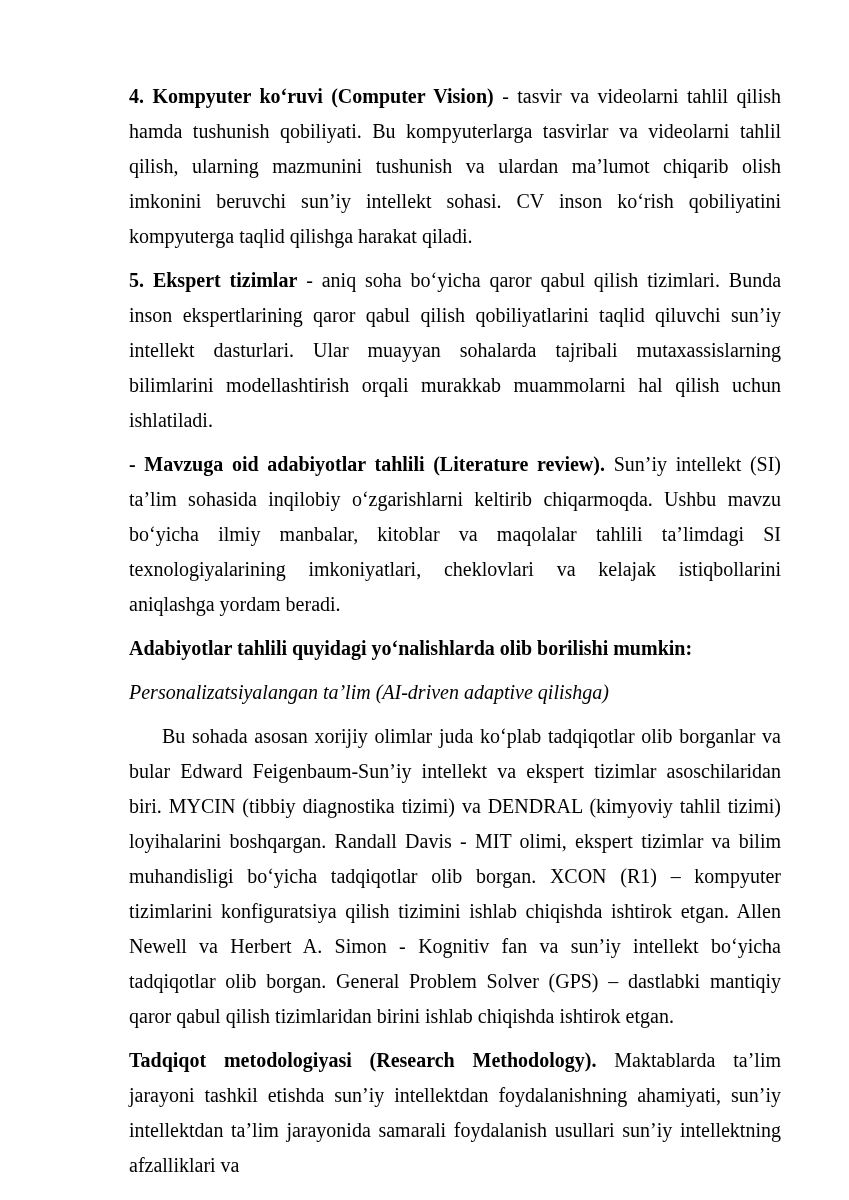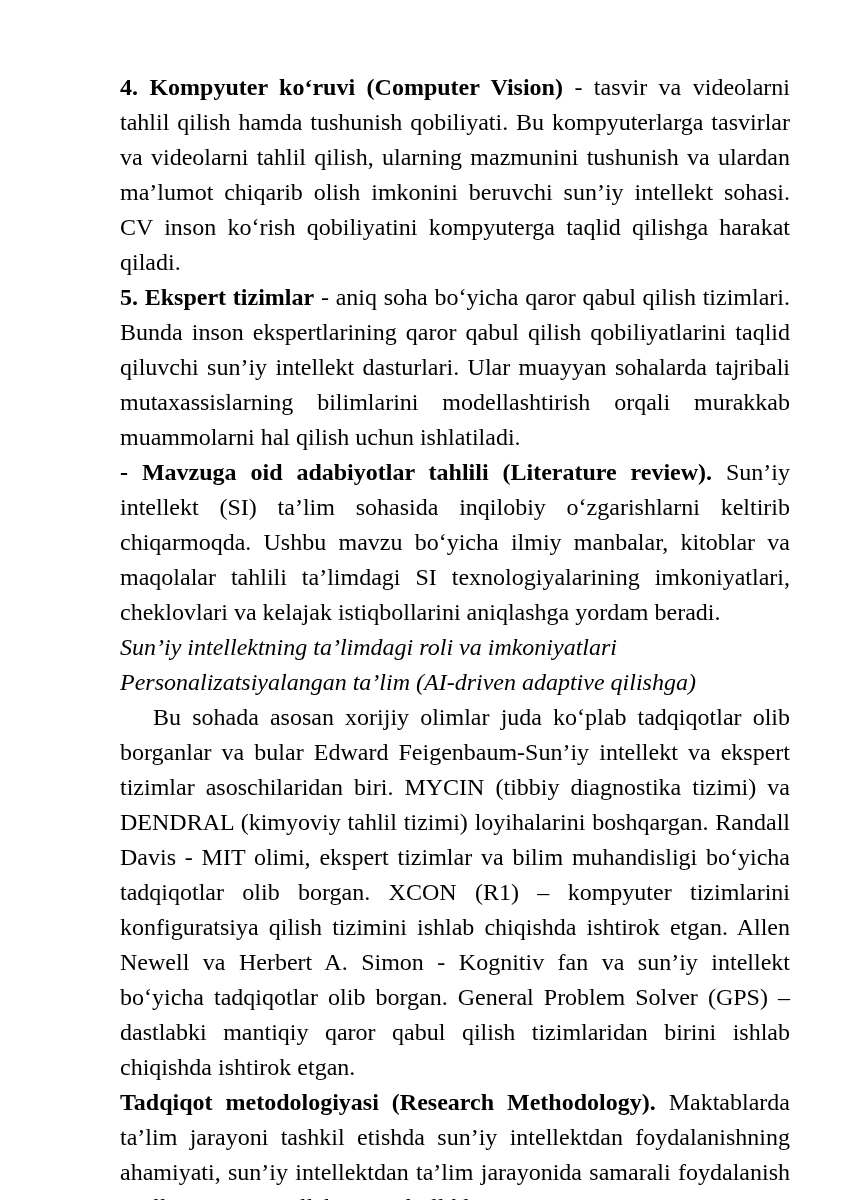--- a/index.html
+++ b/index.html
@@ -15,38 +15,38 @@
   .page {
     box-sizing: border-box;
     width: 849px;
     height: 1200px;
     background: #ffffff;
     padding: 70px 59px 0 120px;
     color: #000000;
     font-family: "Liberation Serif", "DejaVu Serif", serif;
   }
   .para {
-    margin: 0;
-    font-size: 24px;
+    margin: 9px;
+    font-size: 20px;
     line-height: 35px;
     text-align: justify;
     text-justify: inter-word;
     color: #000000;
   }
   .para.left { text-align: left; }
   .para.indent { text-indent: 33px; }
   .run.bold { font-weight: bold; }
   .run.italic { font-style: italic; }
 </style>
 </head>
 <body>
 
 <div class="page">
   <div>
       <p class="para justify"><span class="run bold">4. Kompyuter koʻruvi (Computer Vision)</span><span class="run"> - tasvir va videolarni tahlil qilish hamda tushunish qobiliyati. Bu kompyuterlarga tasvirlar va videolarni tahlil qilish, ularning mazmunini tushunish va ulardan ma’lumot chiqarib olish imkonini beruvchi sun’iy intellekt sohasi. CV inson koʻrish qobiliyatini kompyuterga taqlid qilishga harakat qiladi.</span></p>
       <p class="para justify"><span class="run bold">5. Ekspert tizimlar</span><span class="run"> - aniq soha boʻyicha qaror qabul qilish tizimlari. Bunda inson ekspertlarining qaror qabul qilish qobiliyatlarini taqlid qiluvchi sun’iy intellekt dasturlari. Ular muayyan sohalarda tajribali mutaxassislarning bilimlarini modellashtirish orqali murakkab muammolarni hal qilish uchun ishlatiladi.</span></p>
       <p class="para justify"><span class="run bold">- Mavzuga oid adabiyotlar tahlili (Literature review).</span><span class="run"> Sun’iy intellekt (SI) ta’lim sohasida inqilobiy oʻzgarishlarni keltirib chiqarmoqda. Ushbu mavzu boʻyicha ilmiy manbalar, kitoblar va maqolalar tahlili ta’limdagi SI texnologiyalarining imkoniyatlari, cheklovlari va kelajak istiqbollarini aniqlashga yordam beradi.</span></p>
-      <p class="para left"><span class="run italic">Sun’iy intellektning ta’limdagi roli va imkoniyatlari</span></p>
+      <p class="para left"><span class="run bold">Adabiyotlar tahlili quyidagi yoʻnalishlarda olib borilishi mumkin:</span></p>
       <p class="para left"><span class="run italic">Personalizatsiyalangan ta’lim (AI-driven adaptive qilishga)</span></p>
       <p class="para justify indent"><span class="run">Bu sohada asosan xorijiy olimlar juda koʻplab tadqiqotlar olib borganlar va bular Edward Feigenbaum-Sun’iy intellekt va ekspert tizimlar asoschilaridan biri. MYCIN (tibbiy diagnostika tizimi) va DENDRAL (kimyoviy tahlil tizimi) loyihalarini boshqargan. Randall Davis - MIT olimi, ekspert tizimlar va bilim muhandisligi boʻyicha tadqiqotlar olib borgan. XCON (R1) – kompyuter tizimlarini konfiguratsiya qilish tizimini ishlab chiqishda ishtirok etgan. Allen Newell va Herbert A. Simon - Kognitiv fan va sun’iy intellekt boʻyicha tadqiqotlar olib borgan. General Problem Solver (GPS) – dastlabki mantiqiy qaror qabul qilish tizimlaridan birini ishlab chiqishda ishtirok etgan.</span></p>
       <p class="para justify"><span class="run bold">Tadqiqot metodologiyasi (Research Methodology).</span><span class="run"> Maktablarda ta’lim jarayoni tashkil etishda sun’iy intellektdan foydalanishning ahamiyati, sun’iy intellektdan ta’lim jarayonida samarali foydalanish usullari sun’iy intellektning afzalliklari va</span></p>
     </div>
 </div>
 
 </body></html>

